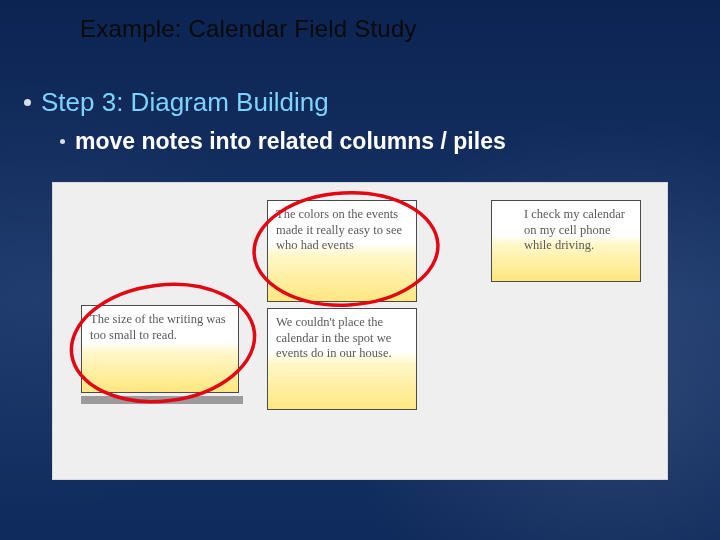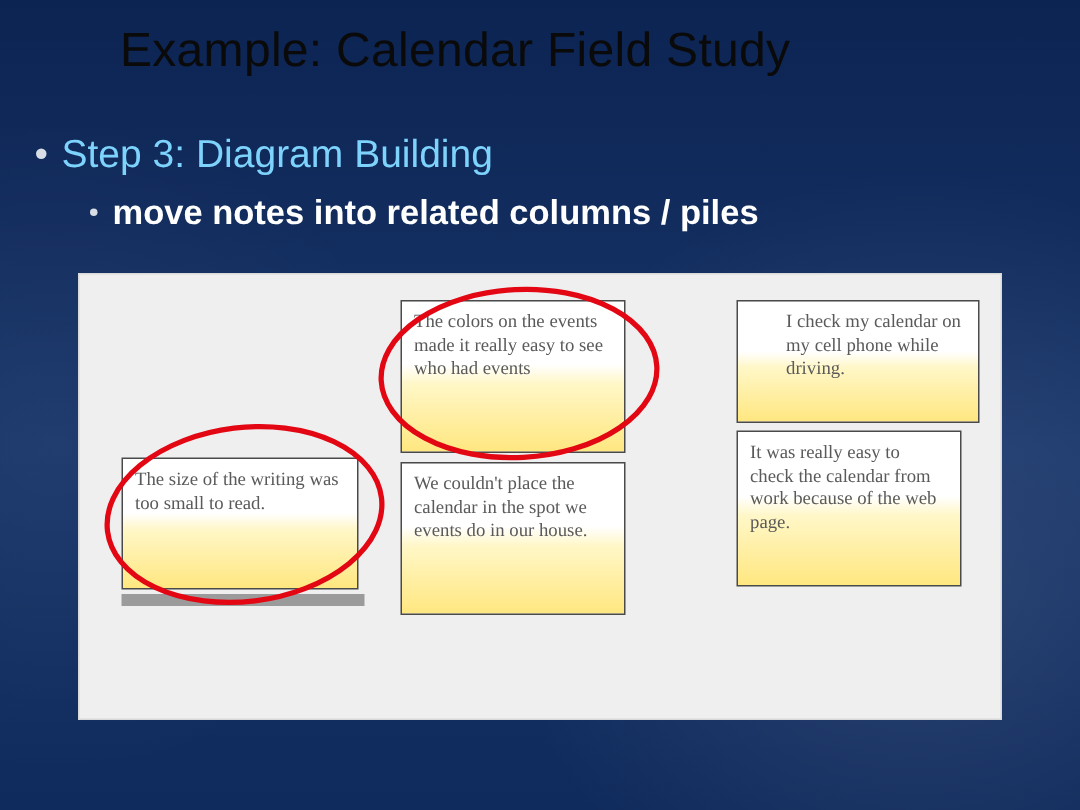--- a/index.html
+++ b/index.html
@@ -26,21 +26,21 @@
       radial-gradient(ellipse 350px 320px at 5% 55%, rgba(255,255,255,0.045), rgba(255,255,255,0) 70%),
       linear-gradient(#0c2452, #173469 55%, #0f2a5c);
     pointer-events:none;
   }
   .title {
     position: absolute;
     left: 80px;
     top: 15px;
     right: 40px;
     color: #0a0a0a;
-    font-size: 32px;
+    font-size: 24px;
     letter-spacing: 0.2px;
   }
   .b1 {
     position: absolute;
     left: 24px;
     top: 87px;
     color: #7dd3fc;
     font-size: 26px;
     display: flex;
     align-items: flex-start;
@@ -123,25 +123,22 @@
     </div>
     <div class="shadowStrip" style="left:28px; top:213px; width:162px; height:8px;"></div>
 
     <div class="note" style="left:214px; top:17px; width:150px; height:102px;">
       <span>The colors on the events made it really easy to see who had events</span>
     </div>
     <div class="note" style="left:214px; top:125px; width:150px; height:102px;">
       <span>We couldn't place the calendar in the spot we events do in our house.</span>
     </div>
 
-    <div class="note" style="left:438px; top:17px; width:162px; height:82px;padding-left:32px;">
+    <div class="note" style="left:438px; top:17px; width:150px; height:82px;padding-left:32px;">
       <span>I check my calendar on my cell phone while driving.</span>
-    </div>
-    <div class="note" style="left:438px; top:104px; width:150px; height:104px;">
-      <span>It was really easy to check the calendar from work because of the web page.</span>
     </div>
 
     <svg class="ring-svg" width="614" height="296">
       <ellipse cx="110" cy="160" rx="92" ry="58" fill="none" stroke="#e30613" stroke-width="3.5" transform="rotate(-7 110 160)"></ellipse>
       <ellipse cx="293" cy="66" rx="92" ry="56" fill="none" stroke="#e30613" stroke-width="3.5" transform="rotate(-3 293 66)"></ellipse>
     </svg>
 
   </div>
 
 </div>

